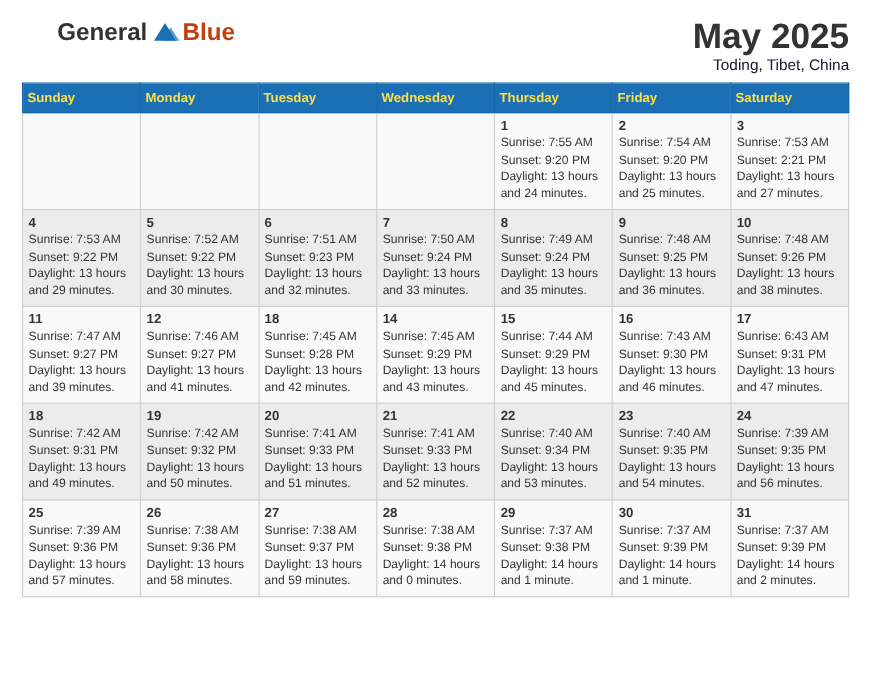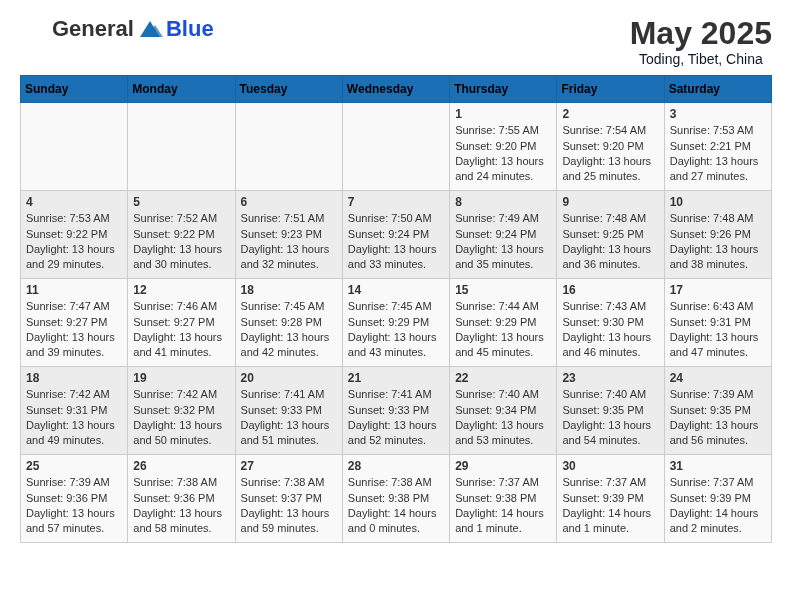--- a/index.html
+++ b/index.html
@@ -30,42 +30,42 @@
     }
     .logo-text {
       display: flex;
       align-items: center;
       font-size: 22px;
       font-weight: bold;
       color: #333;
       margin-left: 32px;
     }
     .logo-general { color: #333; }
-    .logo-blue { color: #1d4ed8; }
+    .logo-blue { color: #c2410c; }
     .header-right {
-      text-align: center;
+      text-align: right;
     }
     .month-title {
       font-size: 32px;
       font-weight: bold;
       color: #333;
       line-height: 1.1;
     }
     .location {
       font-size: 14px;
       color: #0f172a;
     }
     table {
       width: 100%;
       border-collapse: collapse;
       table-layout: fixed;
     }
     thead th {
       background-color: #1a6fb5;
-      color: #000000;
+      color: #fde047;
       font-size: 12px;
       font-weight: bold;
       padding: 6px 4px;
       text-align: left;
       border: 1px solid #1565a8;
     }
     tbody td {
       vertical-align: top;
       border: 1px solid #ccc;
       padding: 4px 5px;

